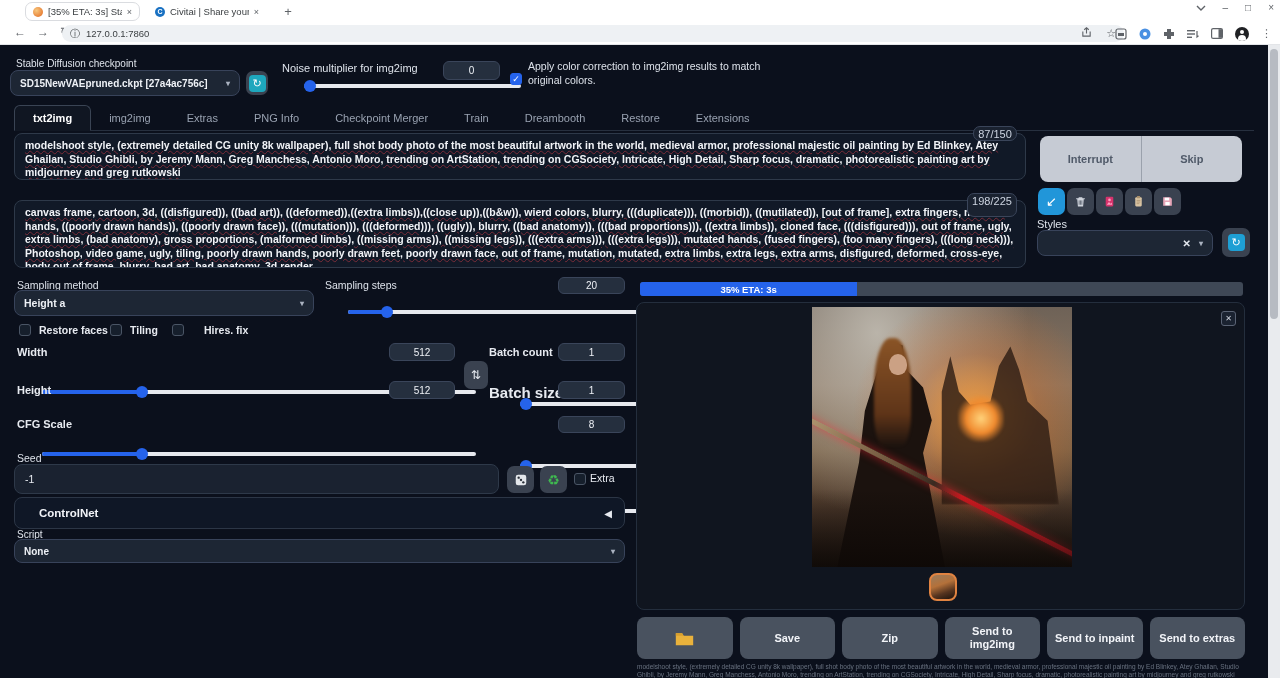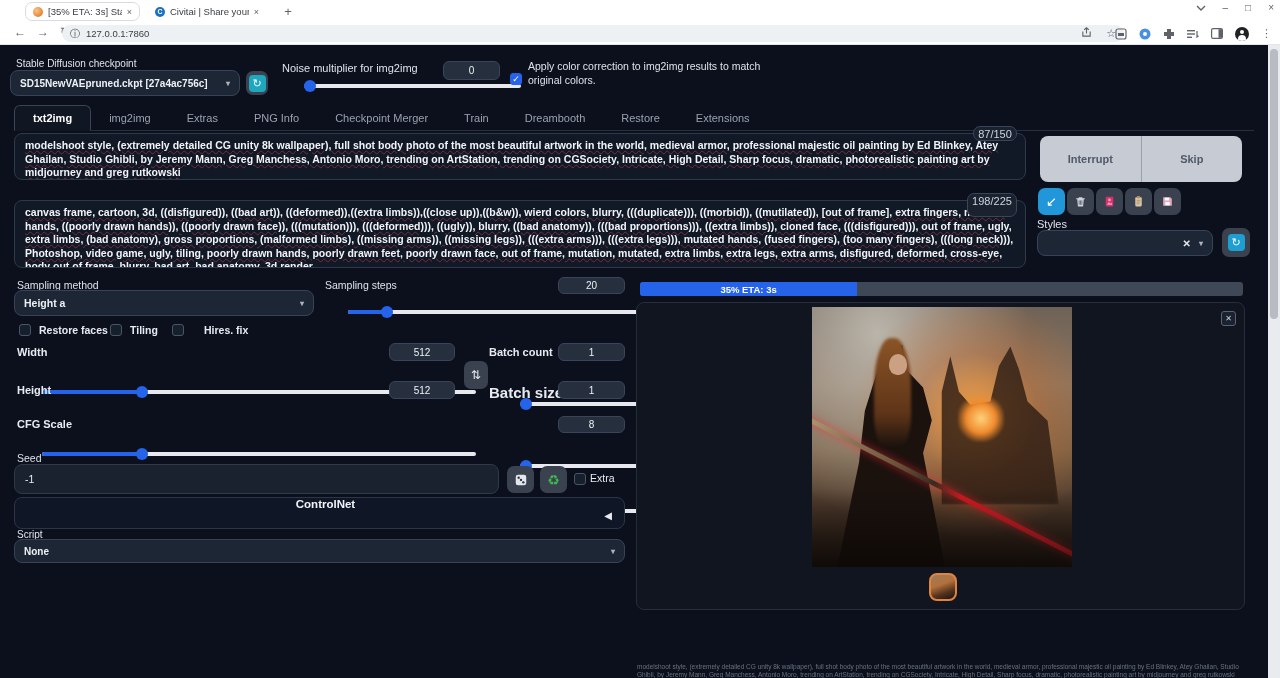--- a/index.html
+++ b/index.html
@@ -84,21 +84,21 @@
   .bigbtn { flex:1; background:#c6cbd4; color:#505a69; font-weight:bold; font-size:11px;
             display:flex; align-items:center; justify-content:center; }
   .bigbtn + .bigbtn { border-left:1px solid #9aa1ac; }
   .minirow { position:absolute; left:1038px; top:143px; display:flex; gap:2px; }
   .mini { width:27px; height:27px; }
   .mini.blue { background:#2196d9; color:#fff; font-size:13px; }
 
   
   .accordion { position:absolute; left:14px; top:452px; width:611px; height:32px; background:#0f1726;
                border:1px solid #2c3646; border-radius:8px; display:flex; align-items:center;
-               padding:0 12px 0 24px;flex-direction:column; }
+               padding:0 12px 0 24px; }
   .accordion .title { font-size:11.5px; font-weight:bold; color:#f2f4f8; }
   .accordion .arrow { margin-left:auto; font-size:10px; color:#e7eaf0; }
 
   
   .progress { position:absolute; left:640px; top:237px; width:603px; height:14px; background:#3f4856;
               border-radius:3px; overflow:hidden; }
   .progress .pfill { height:100%; background:#2563eb; display:flex; align-items:center;
                      justify-content:center; color:#fff; font-size:9.5px; font-weight:bold; }
   .preview { position:absolute; left:636px; top:257px; width:609px; height:308px; background:#10151f;
              border:1px solid #242e3d; border-radius:8px; }
@@ -428,20 +428,33 @@
         <div class="flame"></div>
         <div class="figure"></div>
         <div class="hair"></div>
         <div class="face"></div>
         <div class="sword"></div>
         <div class="vign"></div>
       </div>
       <div class="thumb-sel"></div>
     </div>
 
+    <div class="outbtns">
+      <div class="outbtn">
+        <svg width="19" height="15" viewBox="0 0 24 19">
+            <path d="M1 3h8l2 3h12v12H1z" fill="#e9b23c"></path>
+            <path d="M1 3h8l2 3H1z" fill="#d89f2d"></path>
+          </svg>
+      </div>
+      <div class="outbtn">Save</div>
+      <div class="outbtn">Zip</div>
+      <div class="outbtn" style="white-space:normal; width:60px;">Send to img2img</div>
+      <div class="outbtn" style="white-space:normal;">Send to inpaint</div>
+      <div class="outbtn">Send to extras</div>
+    </div>
 
     <div class="geninfo">modelshoot style, (extremely detailed CG unity 8k wallpaper), full shot body photo of the most beautiful artwork in the world, medieval armor, professional majestic oil painting by Ed Blinkey, Atey Ghailan, Studio Ghibli, by Jeremy Mann, Greg Manchess, Antonio Moro, trending on ArtStation, trending on CGSociety, Intricate, High Detail, Sharp focus, dramatic, photorealistic painting art by midjourney and greg rutkowski</div>
   </div>
 
   <div class="scrollbar">
     <div class="sthumb"></div>
   </div>
 
 </div>
 

